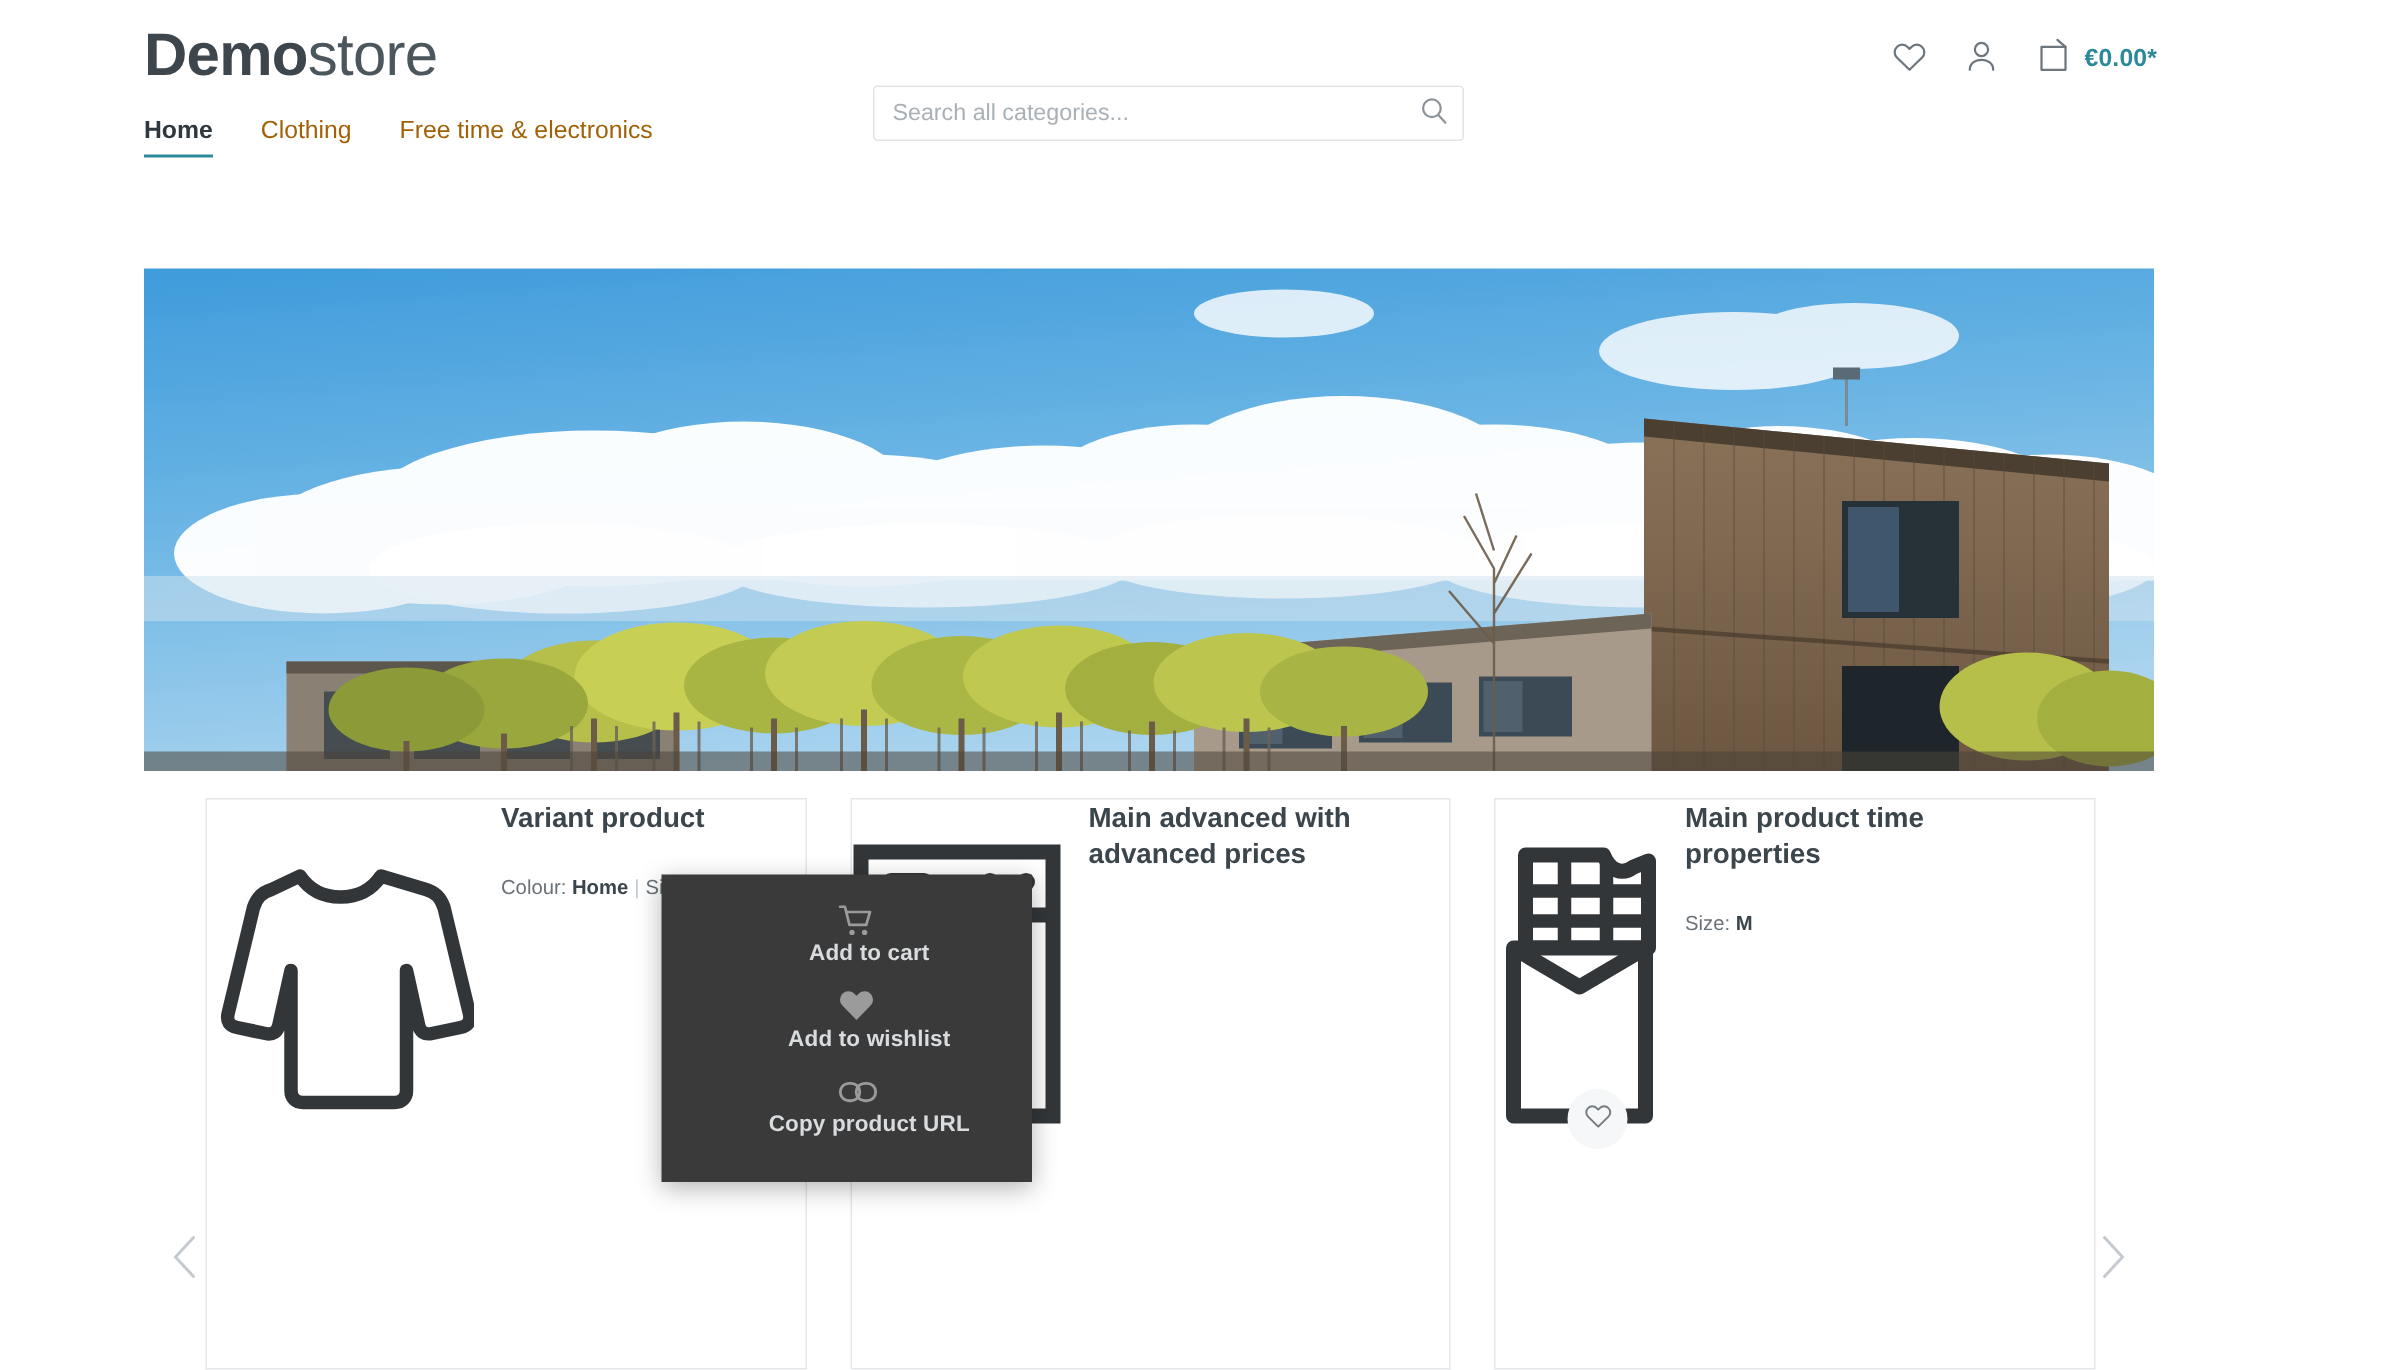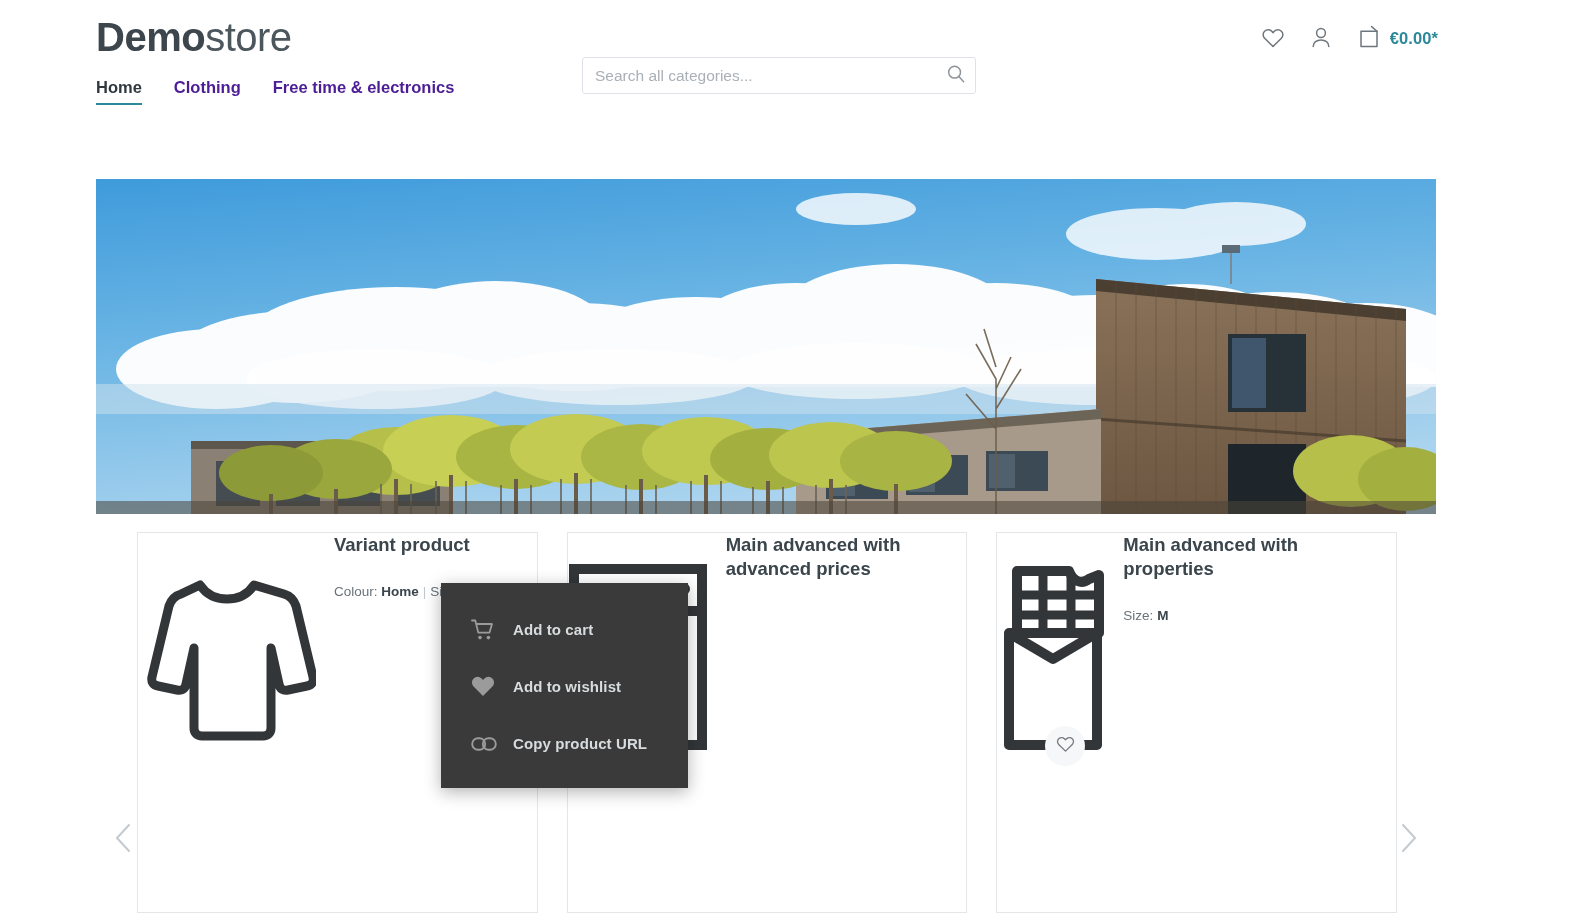--- a/index.html
+++ b/index.html
@@ -63,25 +63,24 @@
   
   .nav {
     position: relative;
     padding-left: 96px;
     height: 46px;
     display: flex; align-items: flex-start; gap: 32px;
   }
   .nav-item {
     position: relative;
     font-size: 16.5px;
-    color: #4c1d95;
+    color: #a16207;
     cursor: pointer;
     padding-bottom: 8px;
     white-space: nowrap;
-    font-weight: bold;
   }
   .nav-item.active { font-weight: 700; color: #2f383f; }
   .nav-item.active::after {
     content: ""; position: absolute;
     left: 0; right: 0; bottom: 0; height: 2px;
     background: #2b8999;
   }
 
   
   .hero {
@@ -158,20 +157,21 @@
     background: #3a3a3a;
     box-shadow: 0 4px 16px rgba(0,0,0,0.30);
     padding: 18px 0 16px 0;
     z-index: 50;
   }
   .ctx-item {
     display: flex; align-items: center;
     height: 57px;
     padding: 0 0 0 30px;
     cursor: pointer;
+    flex-direction: column;
   }
   .ctx-ico {
     width: 26px; height: 22px;
     display: flex; align-items: center; justify-content: flex-start;
     margin-right: 16px;
     flex: 0 0 26px;
   }
   .ctx-label {
     font-size: 15px; font-weight: 700;
     color: #d8dcde; letter-spacing: 0.1px;
@@ -478,21 +478,21 @@
         </span>
         <button class="wishlist-btn">
           <span>
             <svg width="19" height="17" viewBox="0 0 20 18" fill="none">
               <path d="M10 16 2.8 8.9a4.2 4.2 0 0 1 0-6 4.3 4.3 0 0 1 6.1 0l1.1 1.1 1.1-1.1a4.3 4.3 0 0 1 6.1 0 4.2 4.2 0 0 1 0 6L10 16z" stroke="#757c82" stroke-width="1.4" stroke-linejoin="round"></path>
             </svg>
           </span>
         </button>
       </div>
       <div class="card-body">
-        <div class="card-title">Main advanced with properties</div>
+        <div class="card-title">Main product time properties</div>
         <div class="card-variant">
           <span>Size:</span>
           <b>M</b>
         </div>
       </div>
     </div>
 
   </div>
 </div>
 

